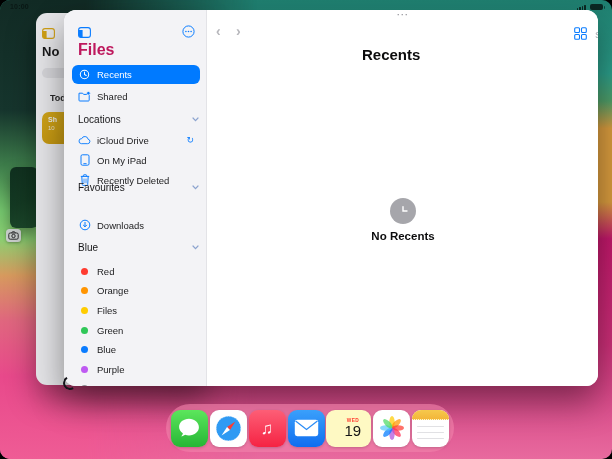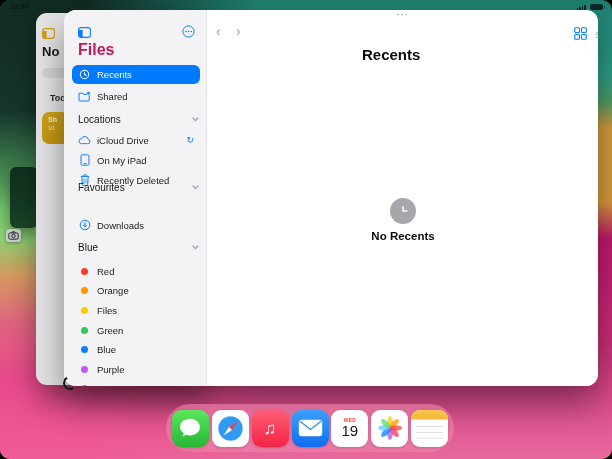--- a/index.html
+++ b/index.html
@@ -65,21 +65,21 @@
     border-left-color:#14141a;border-bottom-color:#14141a;border-radius:50%;transform:rotate(14deg);}
   
   .dock{position:absolute;left:166px;top:404px;width:288px;height:48px;border-radius:24px;
     background:rgba(244,136,174,.55);backdrop-filter:blur(8px);display:flex;align-items:center;justify-content:space-evenly;padding:0 3px;box-sizing:border-box;}
   .app{width:37px;height:37px;border-radius:9px;position:relative;overflow:hidden;box-shadow:0 1px 3px rgba(0,0,0,.18);flex:0 0 auto;}
   .app-messages{background:linear-gradient(180deg,#5ce65c,#26b635);display:flex;align-items:center;justify-content:center;}
   .app-safari{background:#fff;display:flex;align-items:center;justify-content:center;}
   .app-music{background:linear-gradient(180deg,#fd5e76,#f52343);display:flex;align-items:center;justify-content:center;}
   .app-music span{color:#fff;font-size:17px;line-height:1;}
   .app-mail{background:linear-gradient(180deg,#3aa0fb,#0f6df0);display:flex;align-items:center;justify-content:center;}
-  .app-cal{background:#ffffff;display:flex;flex-direction:column;align-items:center;justify-content:center;}
+  .app-cal{background:#fef9c3;display:flex;flex-direction:column;align-items:center;justify-content:center;padding-left:8px;}
   .cal-wd{font-size:4.8px;font-weight:700;color:#ff3b30;letter-spacing:.3px;}
   .cal-day{font-size:15px;font-weight:400;color:#151515;line-height:1.05;}
   .app-photos{background:#fff;display:flex;align-items:center;justify-content:center;}
   .app-notes{background:#fff;}
   .notes-band{position:absolute;left:0;right:0;top:0;height:9px;background:linear-gradient(180deg,#f6c94c,#f3b63a);border-bottom:1px dotted rgba(255,255,255,.8);}
   .notes-line{position:absolute;left:5px;right:5px;height:1.6px;background:#e1e1e4;border-radius:1px;}
 </style>
 </head>
 <body>
 

